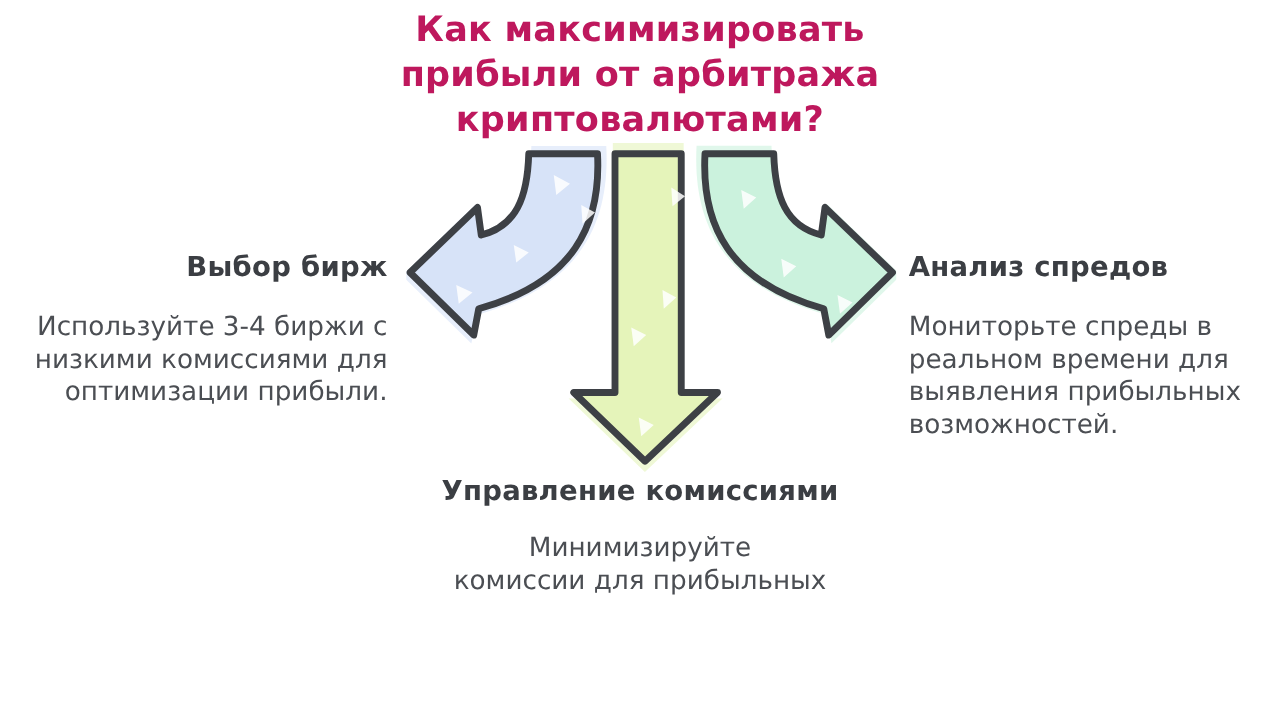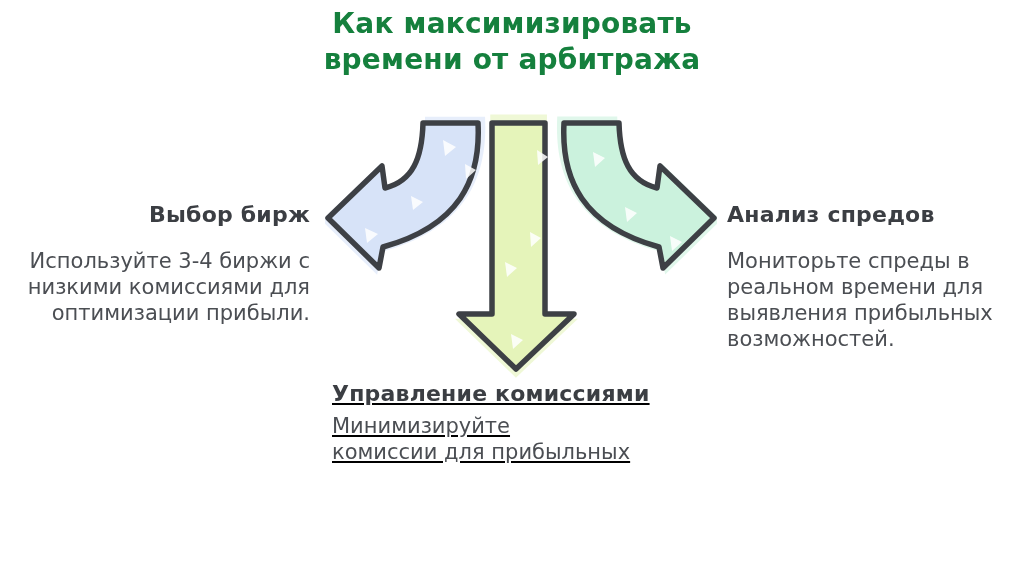--- a/index.html
+++ b/index.html
@@ -15,21 +15,21 @@
   
   .title {
     position: absolute;
     top: 6px;
     left: 232px;
     width: 560px;
     text-align: center;
     font-size: 28px;
     font-weight: 700;
     line-height: 36px;
-    color: #15803d;
+    color: #be185d;
     letter-spacing: 0.2px;
   }
   .title .line { display: block; white-space: nowrap; }
 
   
   .arrows {
     position: absolute;
     left: 325px;
     top: 112px;
     width: 392px;
@@ -75,33 +75,33 @@
     width: 300px;
     text-align: left;
   }
   .block-right p { margin-top: 18px; }
 
   .block-bottom {
     position: absolute;
     top: 379px;
     left: 332px;
     width: 360px;
-    text-align: left;
-    text-decoration: underline;
+    text-align: center;
   }
-  .block-bottom p { margin-top: 4px; }
+  .block-bottom p { margin-top: 16px; }
 </style>
 </head>
 <body>
 
 <div class="canvas">
 
   <h1 class="title">
     <span class="line">Как максимизировать</span>
-    <span class="line">времени от арбитража</span>
+    <span class="line">прибыли от арбитража</span>
+    <span class="line">криптовалютами?</span>
   </h1>
 
   <svg class="arrows" viewBox="0 0 392 266" xmlns="http://www.w3.org/2000/svg">
 
     <g>
       <path class="arrow-under" transform="translate(75 80) scale(1.09) translate(-75 -80)" d="M 98 11 L 153 11 C 156 68 134 114 58 135 L 54 156 L 3 106 L 57 54 L 60 76 C 88 69 97 46 98 11 Z" fill="#d7e3f8"></path>
       <path class="arrow-main" d="M 98 11 L 153 11 C 156 68 134 114 58 135 L 54 156 L 3 106 L 57 54 L 60 76 C 88 69 97 46 98 11 Z" fill="#d7e3f8"></path>
       <g>
         <polygon class="patch" points="118,28 131,35 120,44"></polygon>
         <polygon class="patch" points="86,84 98,90 88,98"></polygon>

